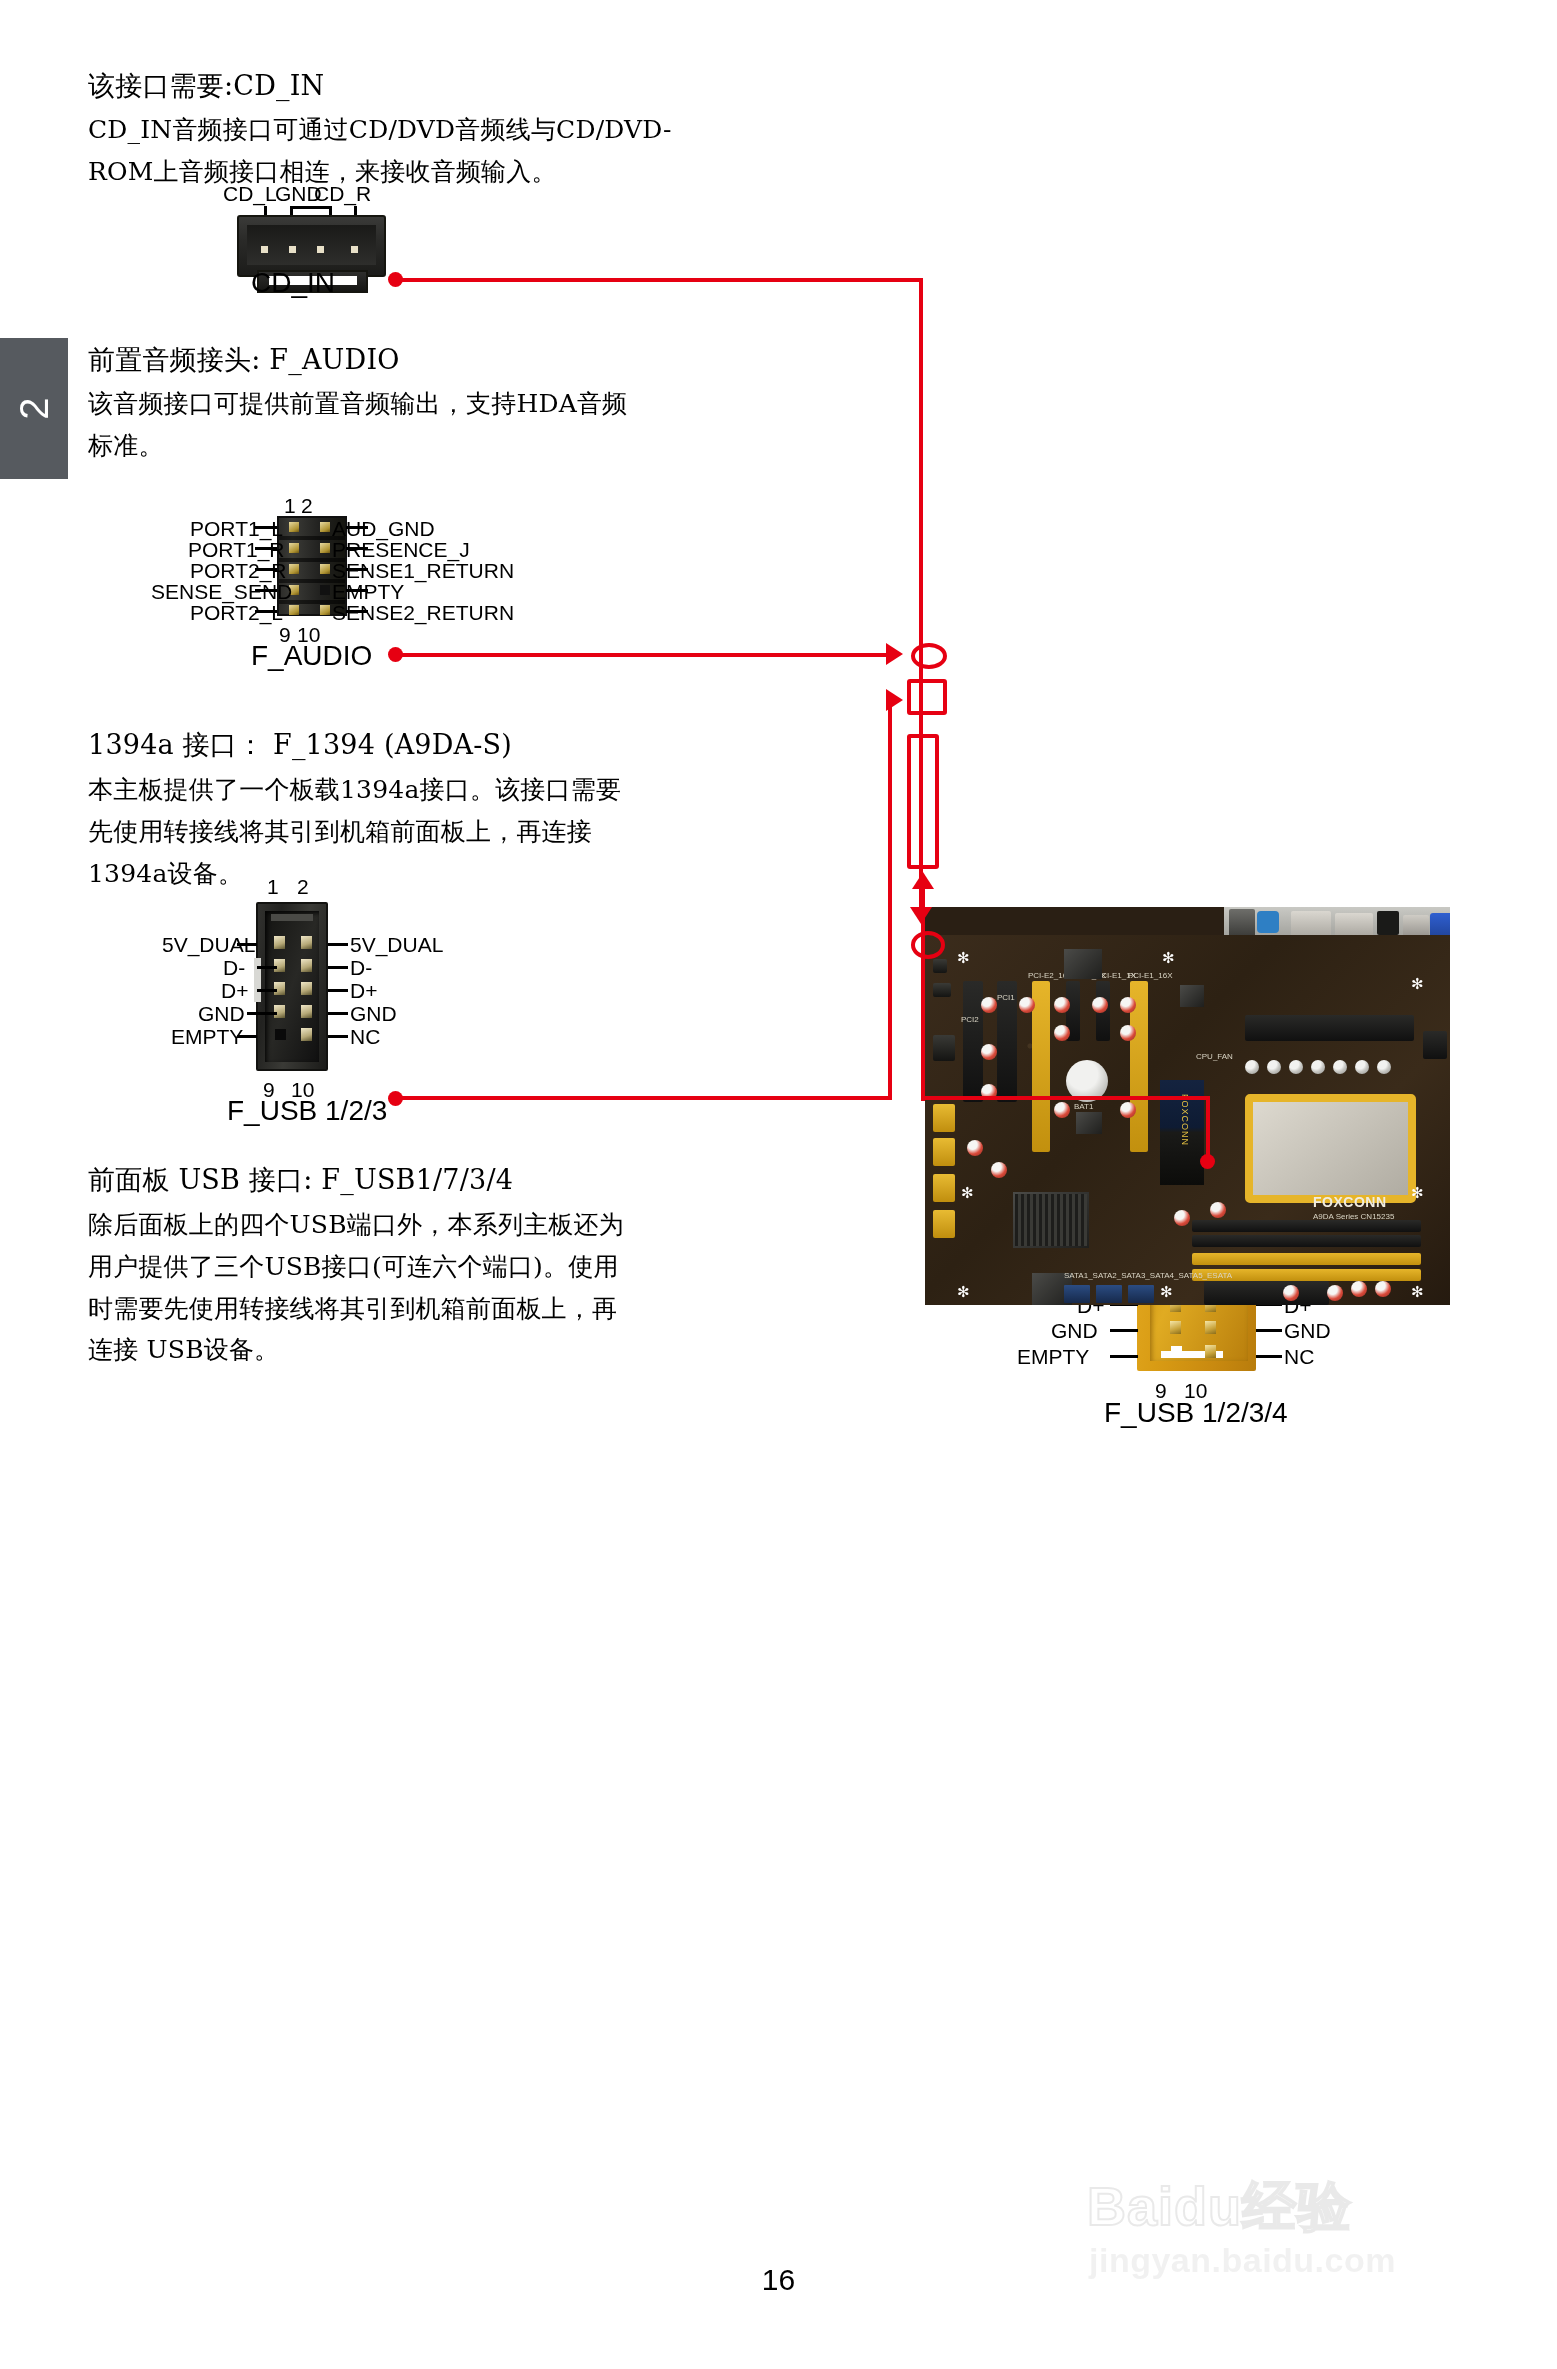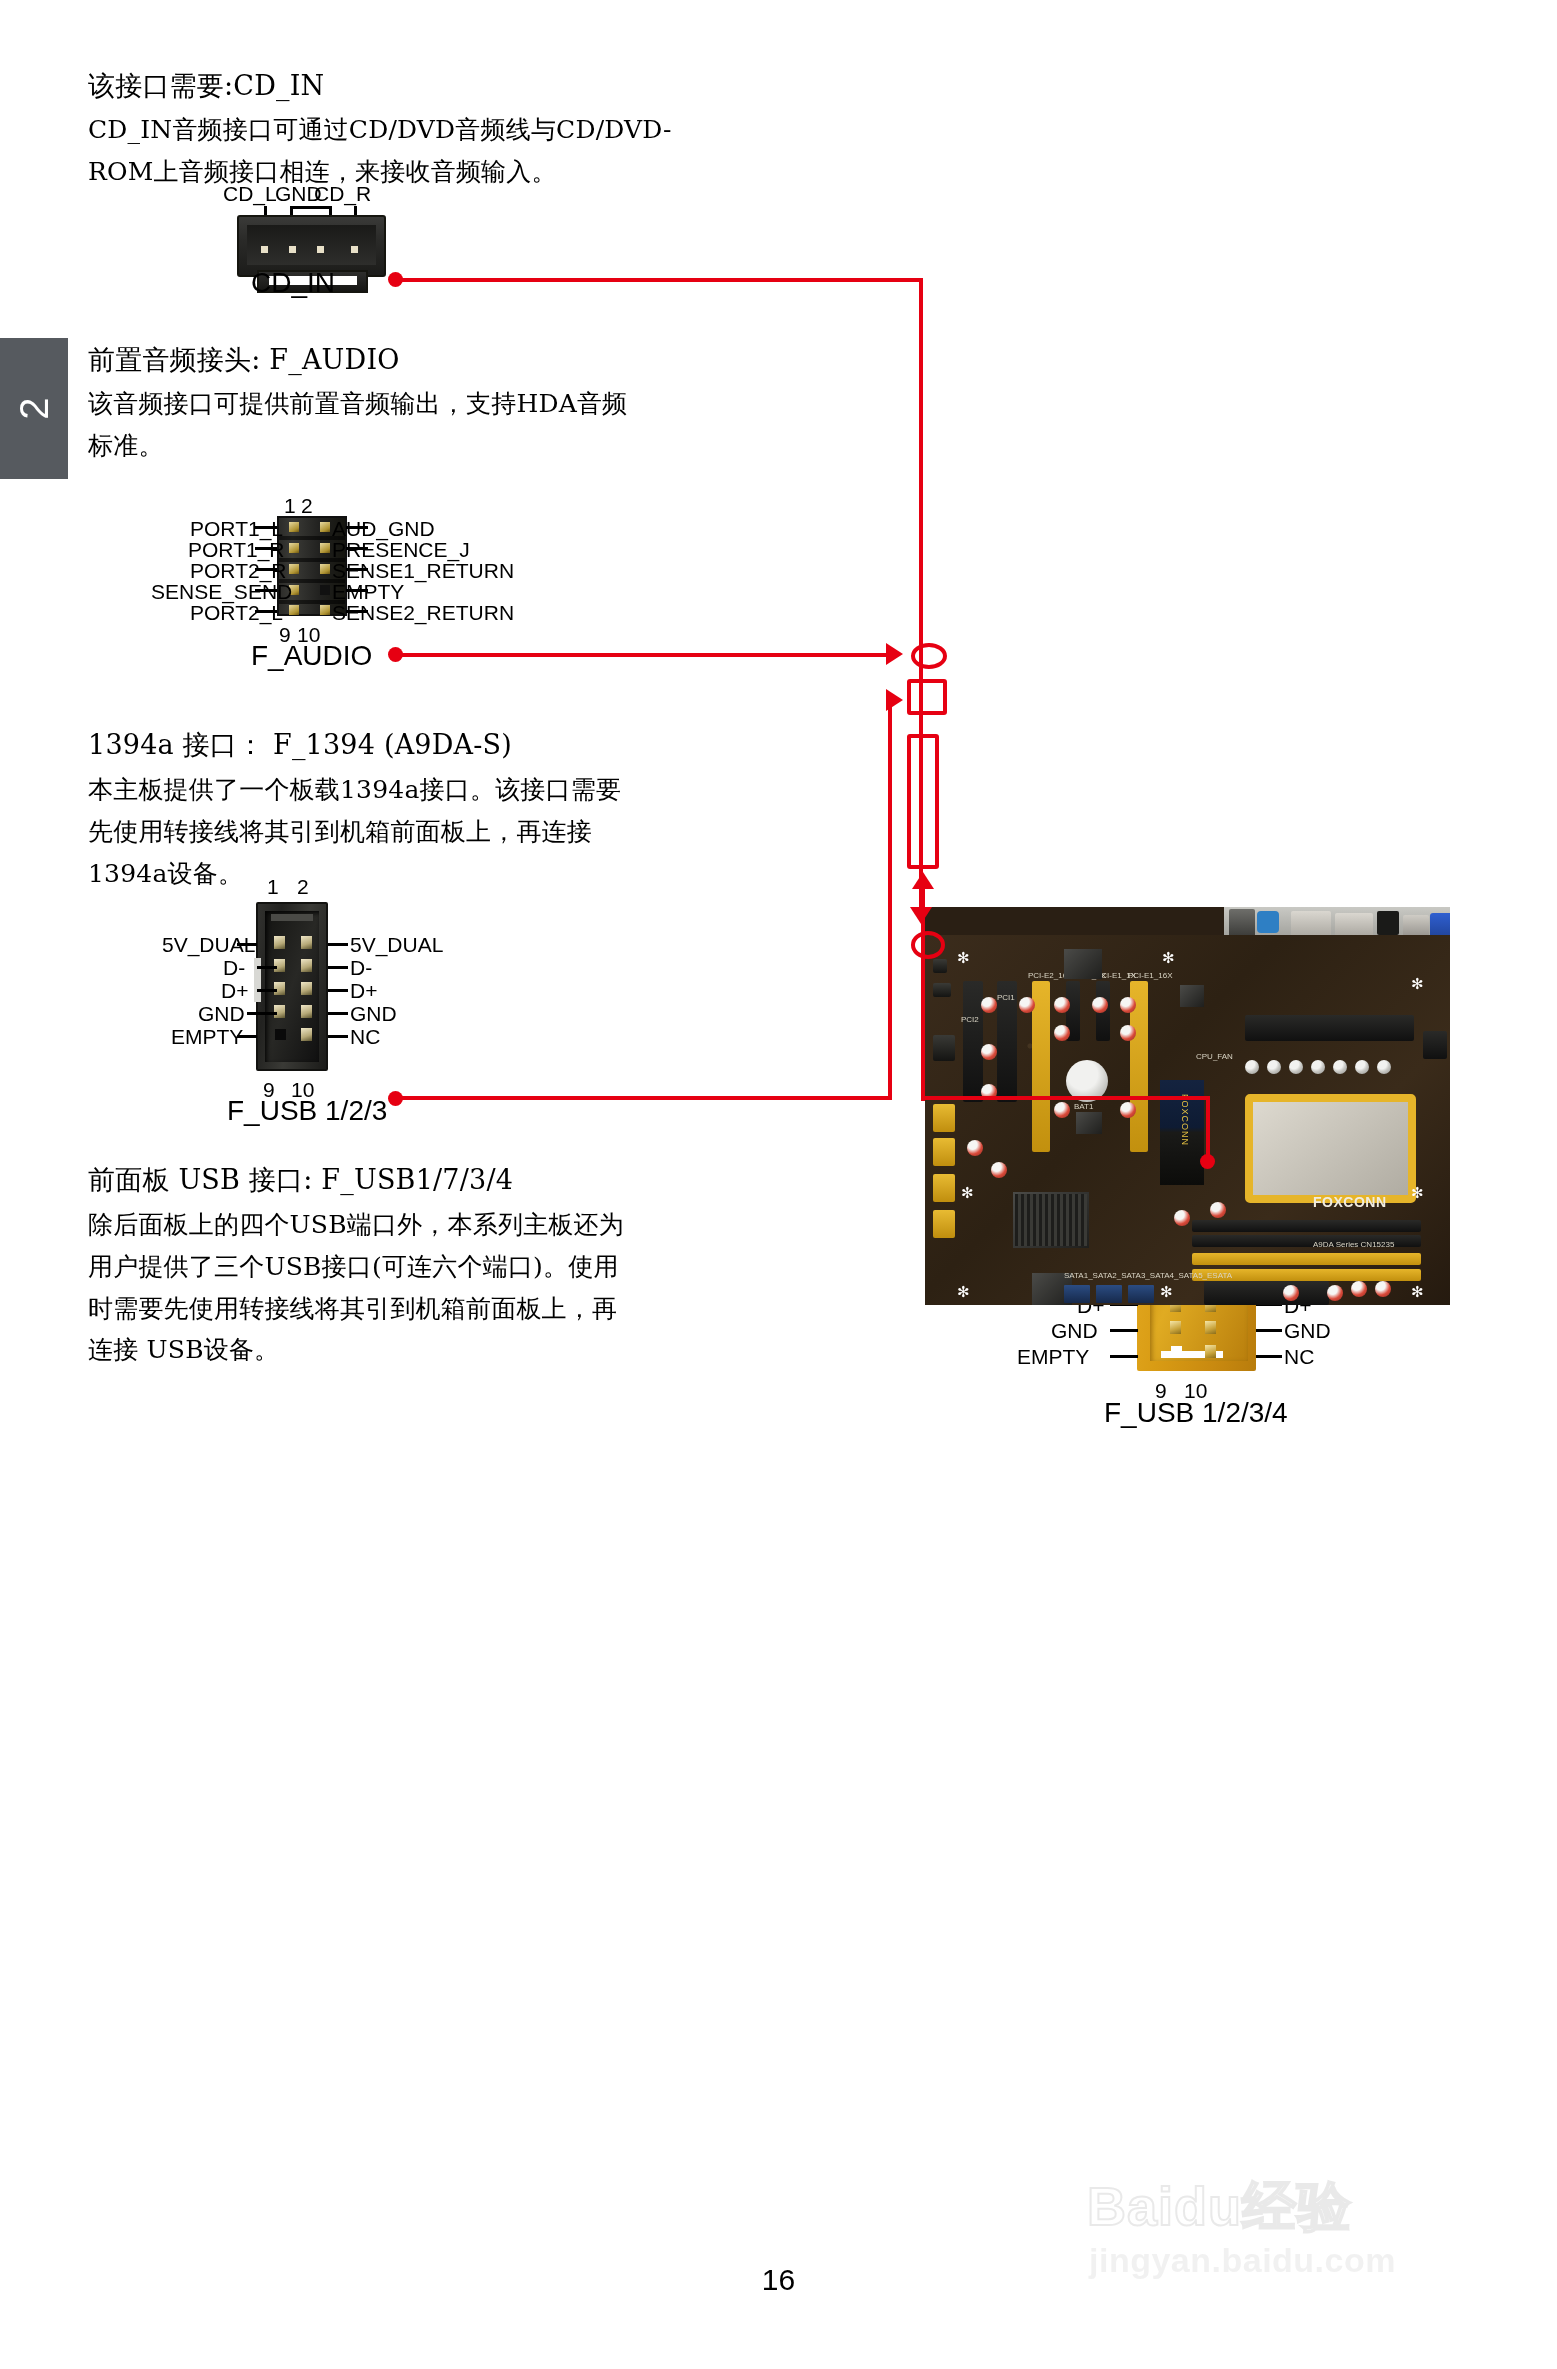--- a/index.html
+++ b/index.html
@@ -517,21 +517,21 @@
       <div class="star" style="left:32px; top:16px;">✻</div>
       <div class="star" style="left:237px; top:16px;">✻</div>
       <div class="star" style="left:486px; top:42px;">✻</div>
       <div class="star" style="left:36px; top:251px;">✻</div>
       <div class="star" style="left:486px; top:251px;">✻</div>
       <div class="star" style="left:235px; top:350px;">✻</div>
       <div class="star" style="left:486px; top:350px;">✻</div>
       <div class="star" style="left:32px; top:350px;">✻</div>
 
       <div class="mb-brand" style="left:388px; top:259px;">FOXCONN</div>
-      <div class="mb-text" style="left:388px; top:277px;margin-top:28px;">A9DA Series   CN15235</div>
+      <div class="mb-text" style="left:388px; top:277px;">A9DA Series   CN15235</div>
     </div>
   </div>
 
   <div class="red-dot" style="left:388px; top:272px;"></div>
   <div class="red-h" style="left:396px; top:278px; width:527px;"></div>
   <div class="red-v" style="left:919px; top:278px; height:637px;"></div>
   <div class="red-arrow down" style="left:910px; top:907px;"></div>
   <div class="red-ellipse" style="left:911px; top:931px; width:34px; height:28px;"></div>
 
   <div class="red-dot" style="left:388px; top:647px;"></div>

